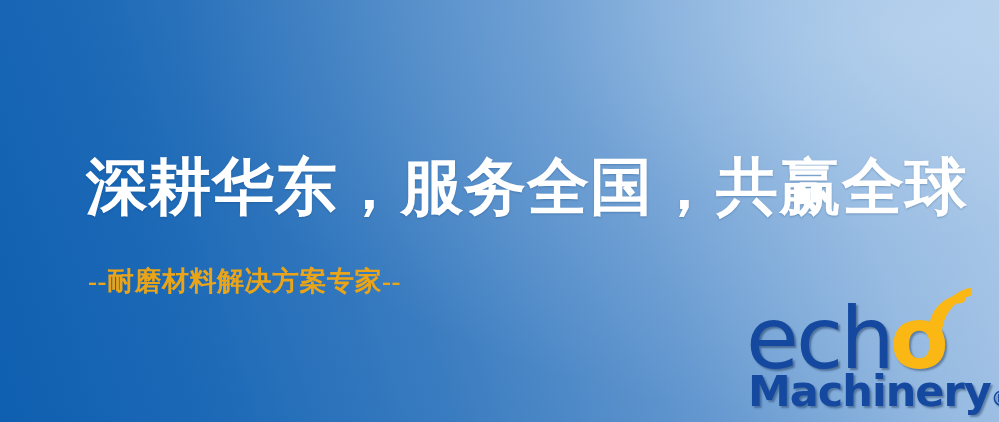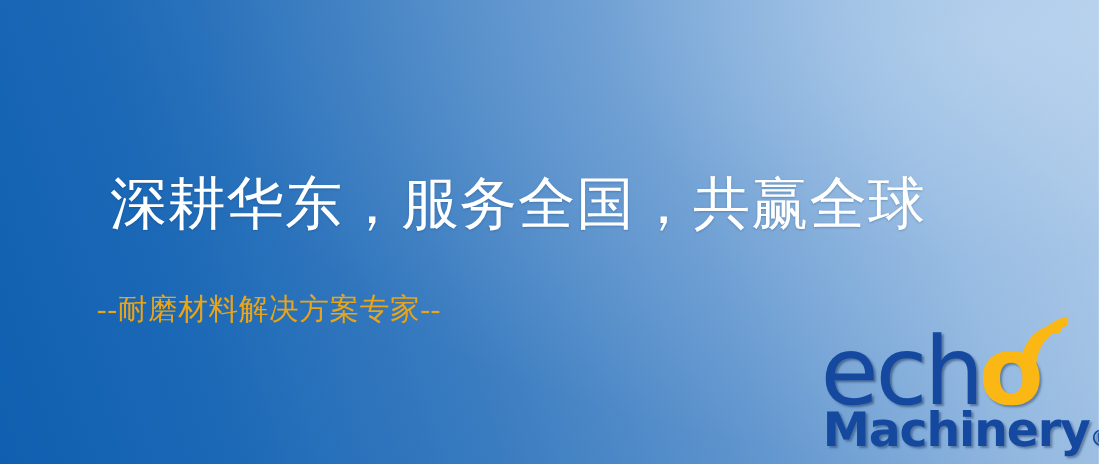--- a/index.html
+++ b/index.html
@@ -29,43 +29,43 @@
     inset: 0;
     pointer-events: none;
     background: radial-gradient(120% 150% at 92% 8%,
         rgba(195, 219, 242, 0.55) 0%,
         rgba(170, 202, 234, 0.22) 32%,
         rgba(255, 255, 255, 0) 62%);
   }
 
   .headline {
     position: absolute;
-    left: 100px;
+    left: 86px;
     top: 148px;
     margin: 0;
     font-family: "Liberation Serif", "DejaVu Serif", serif;
-    font-size: 52px;
+    font-size: 62px;
     line-height: 78px;
-    font-weight: 400;
+    font-weight: 700;
     color: #ffffff;
     letter-spacing: 1px;
     white-space: nowrap;
     text-shadow: 0 1px 2px rgba(12, 60, 110, 0.30);
     z-index: 3;
   }
 
   .subhead {
     position: absolute;
     left: 88px;
     top: 264px;
     margin: 0;
     font-family: "Liberation Serif", "DejaVu Serif", serif;
     font-size: 27px;
     line-height: 34px;
-    font-weight: 400;
+    font-weight: 700;
     color: #e9a418;
     letter-spacing: 0.5px;
     white-space: nowrap;
     z-index: 3;
   }
 
   
   .logo {
     position: absolute;
     left: 742px;

